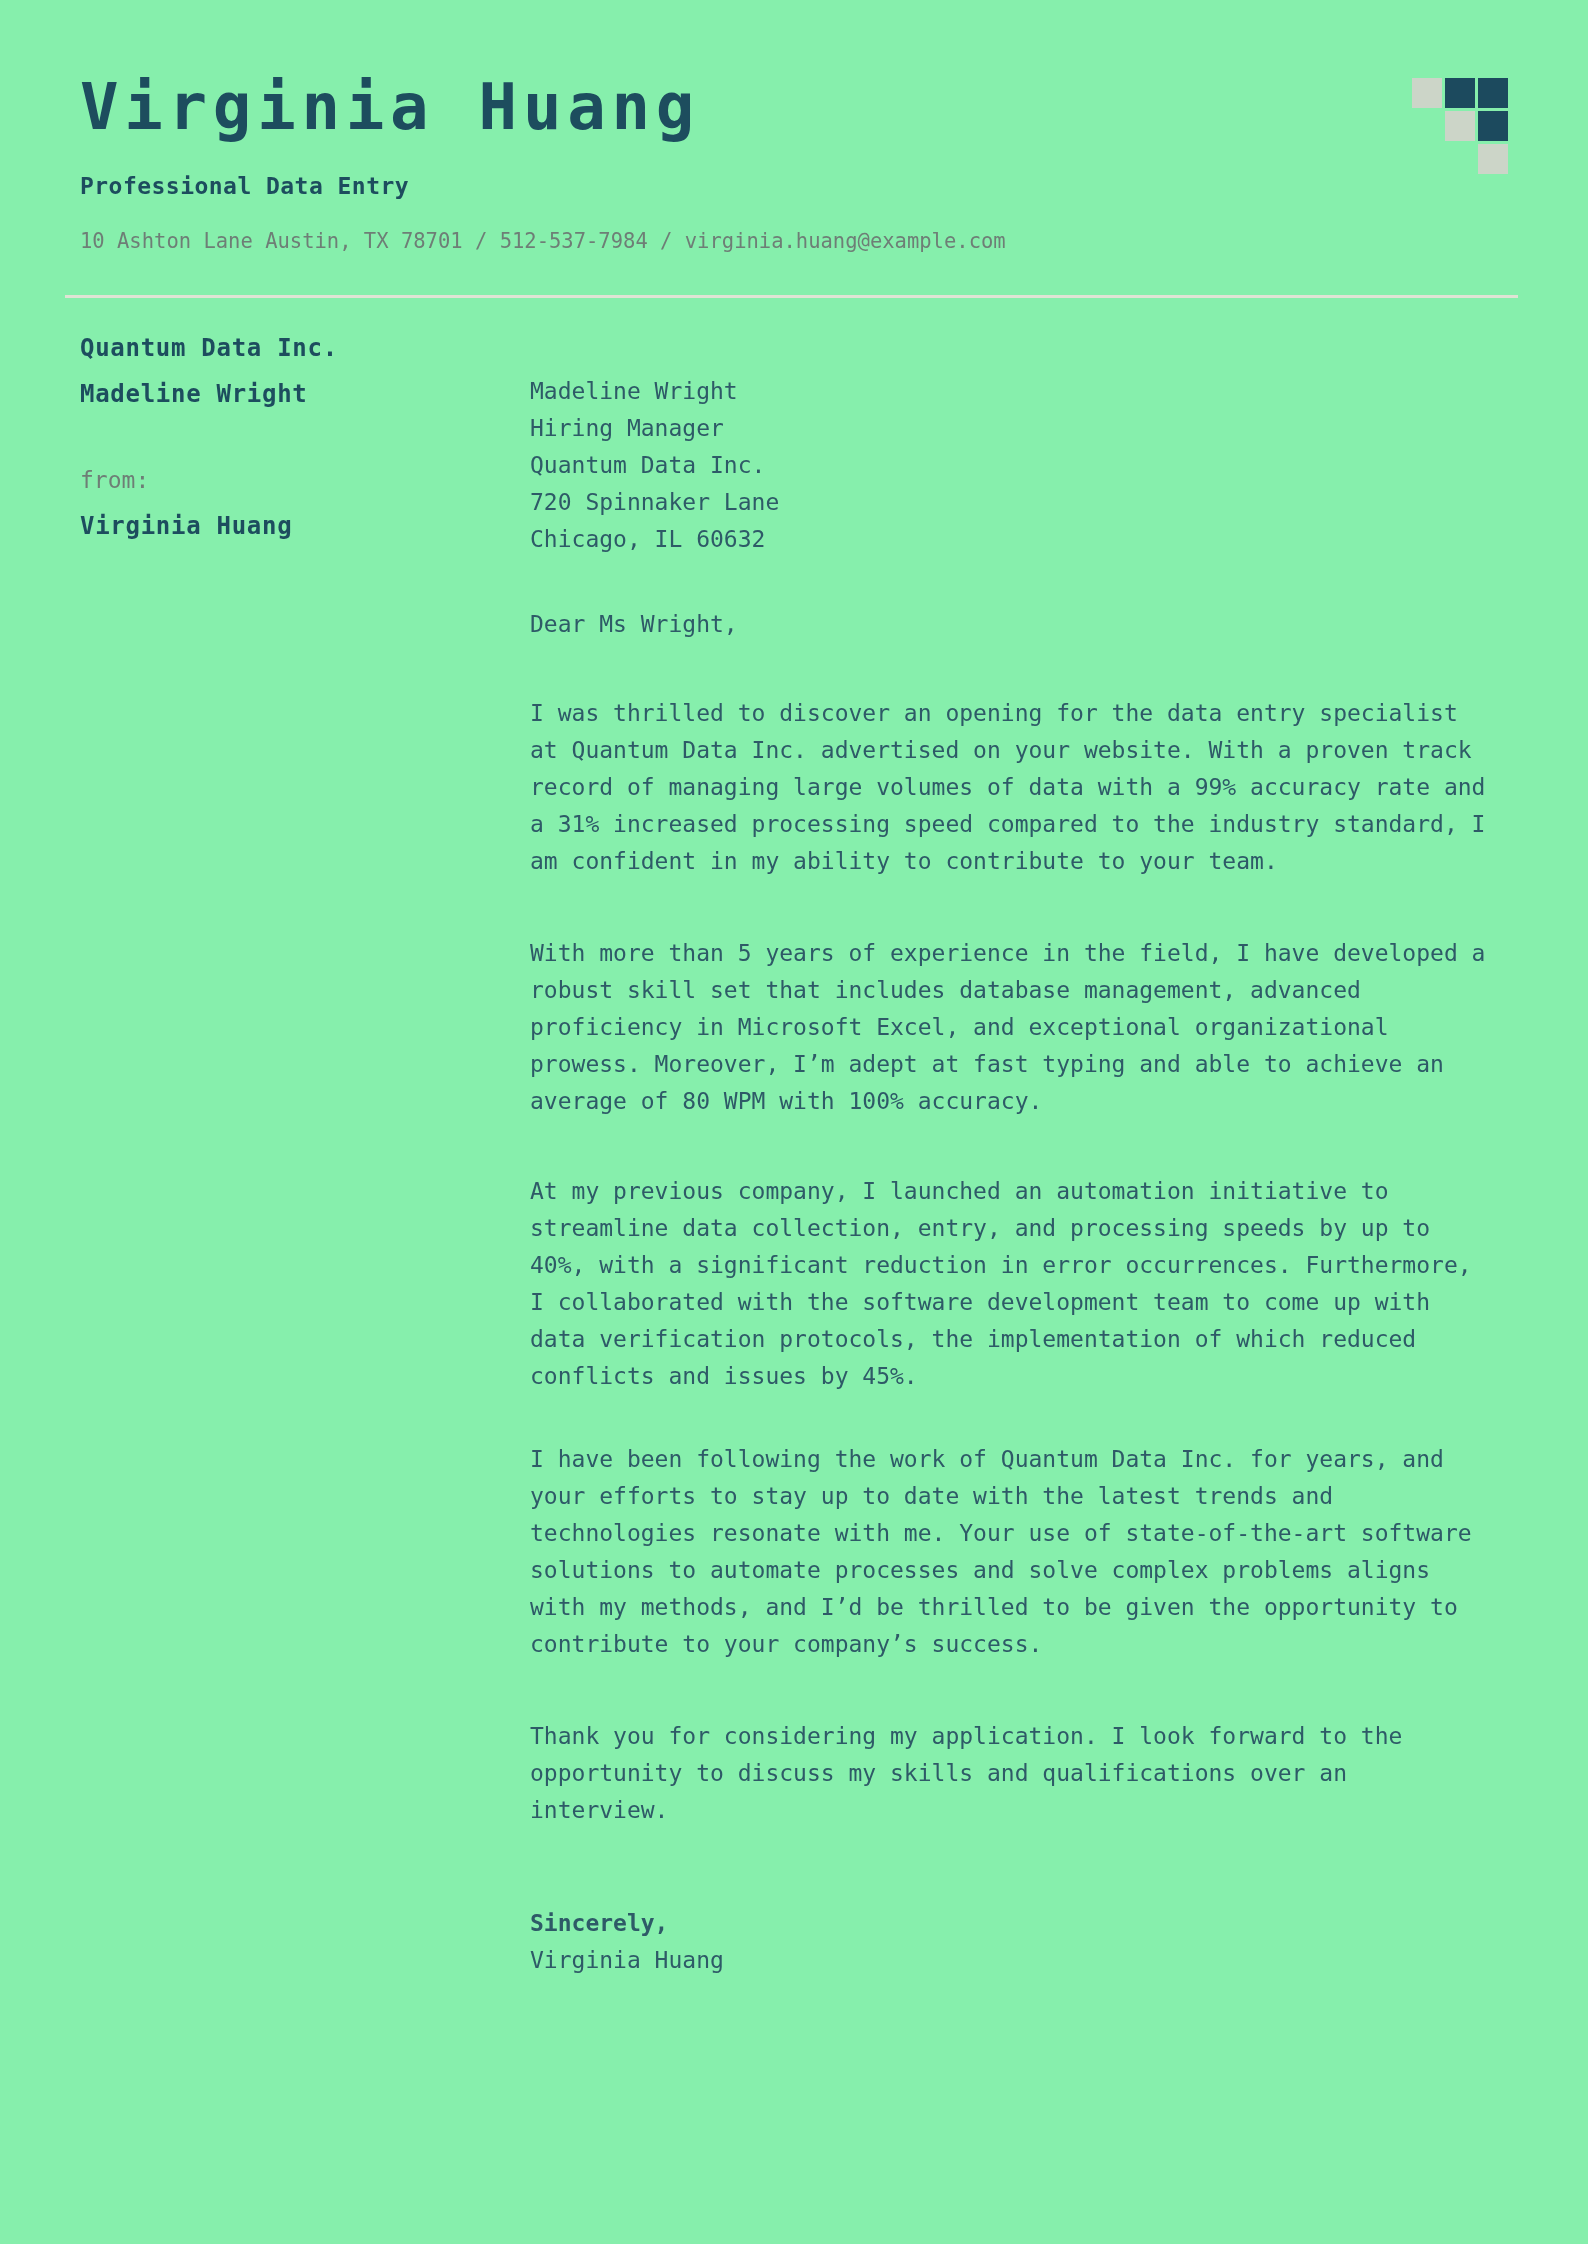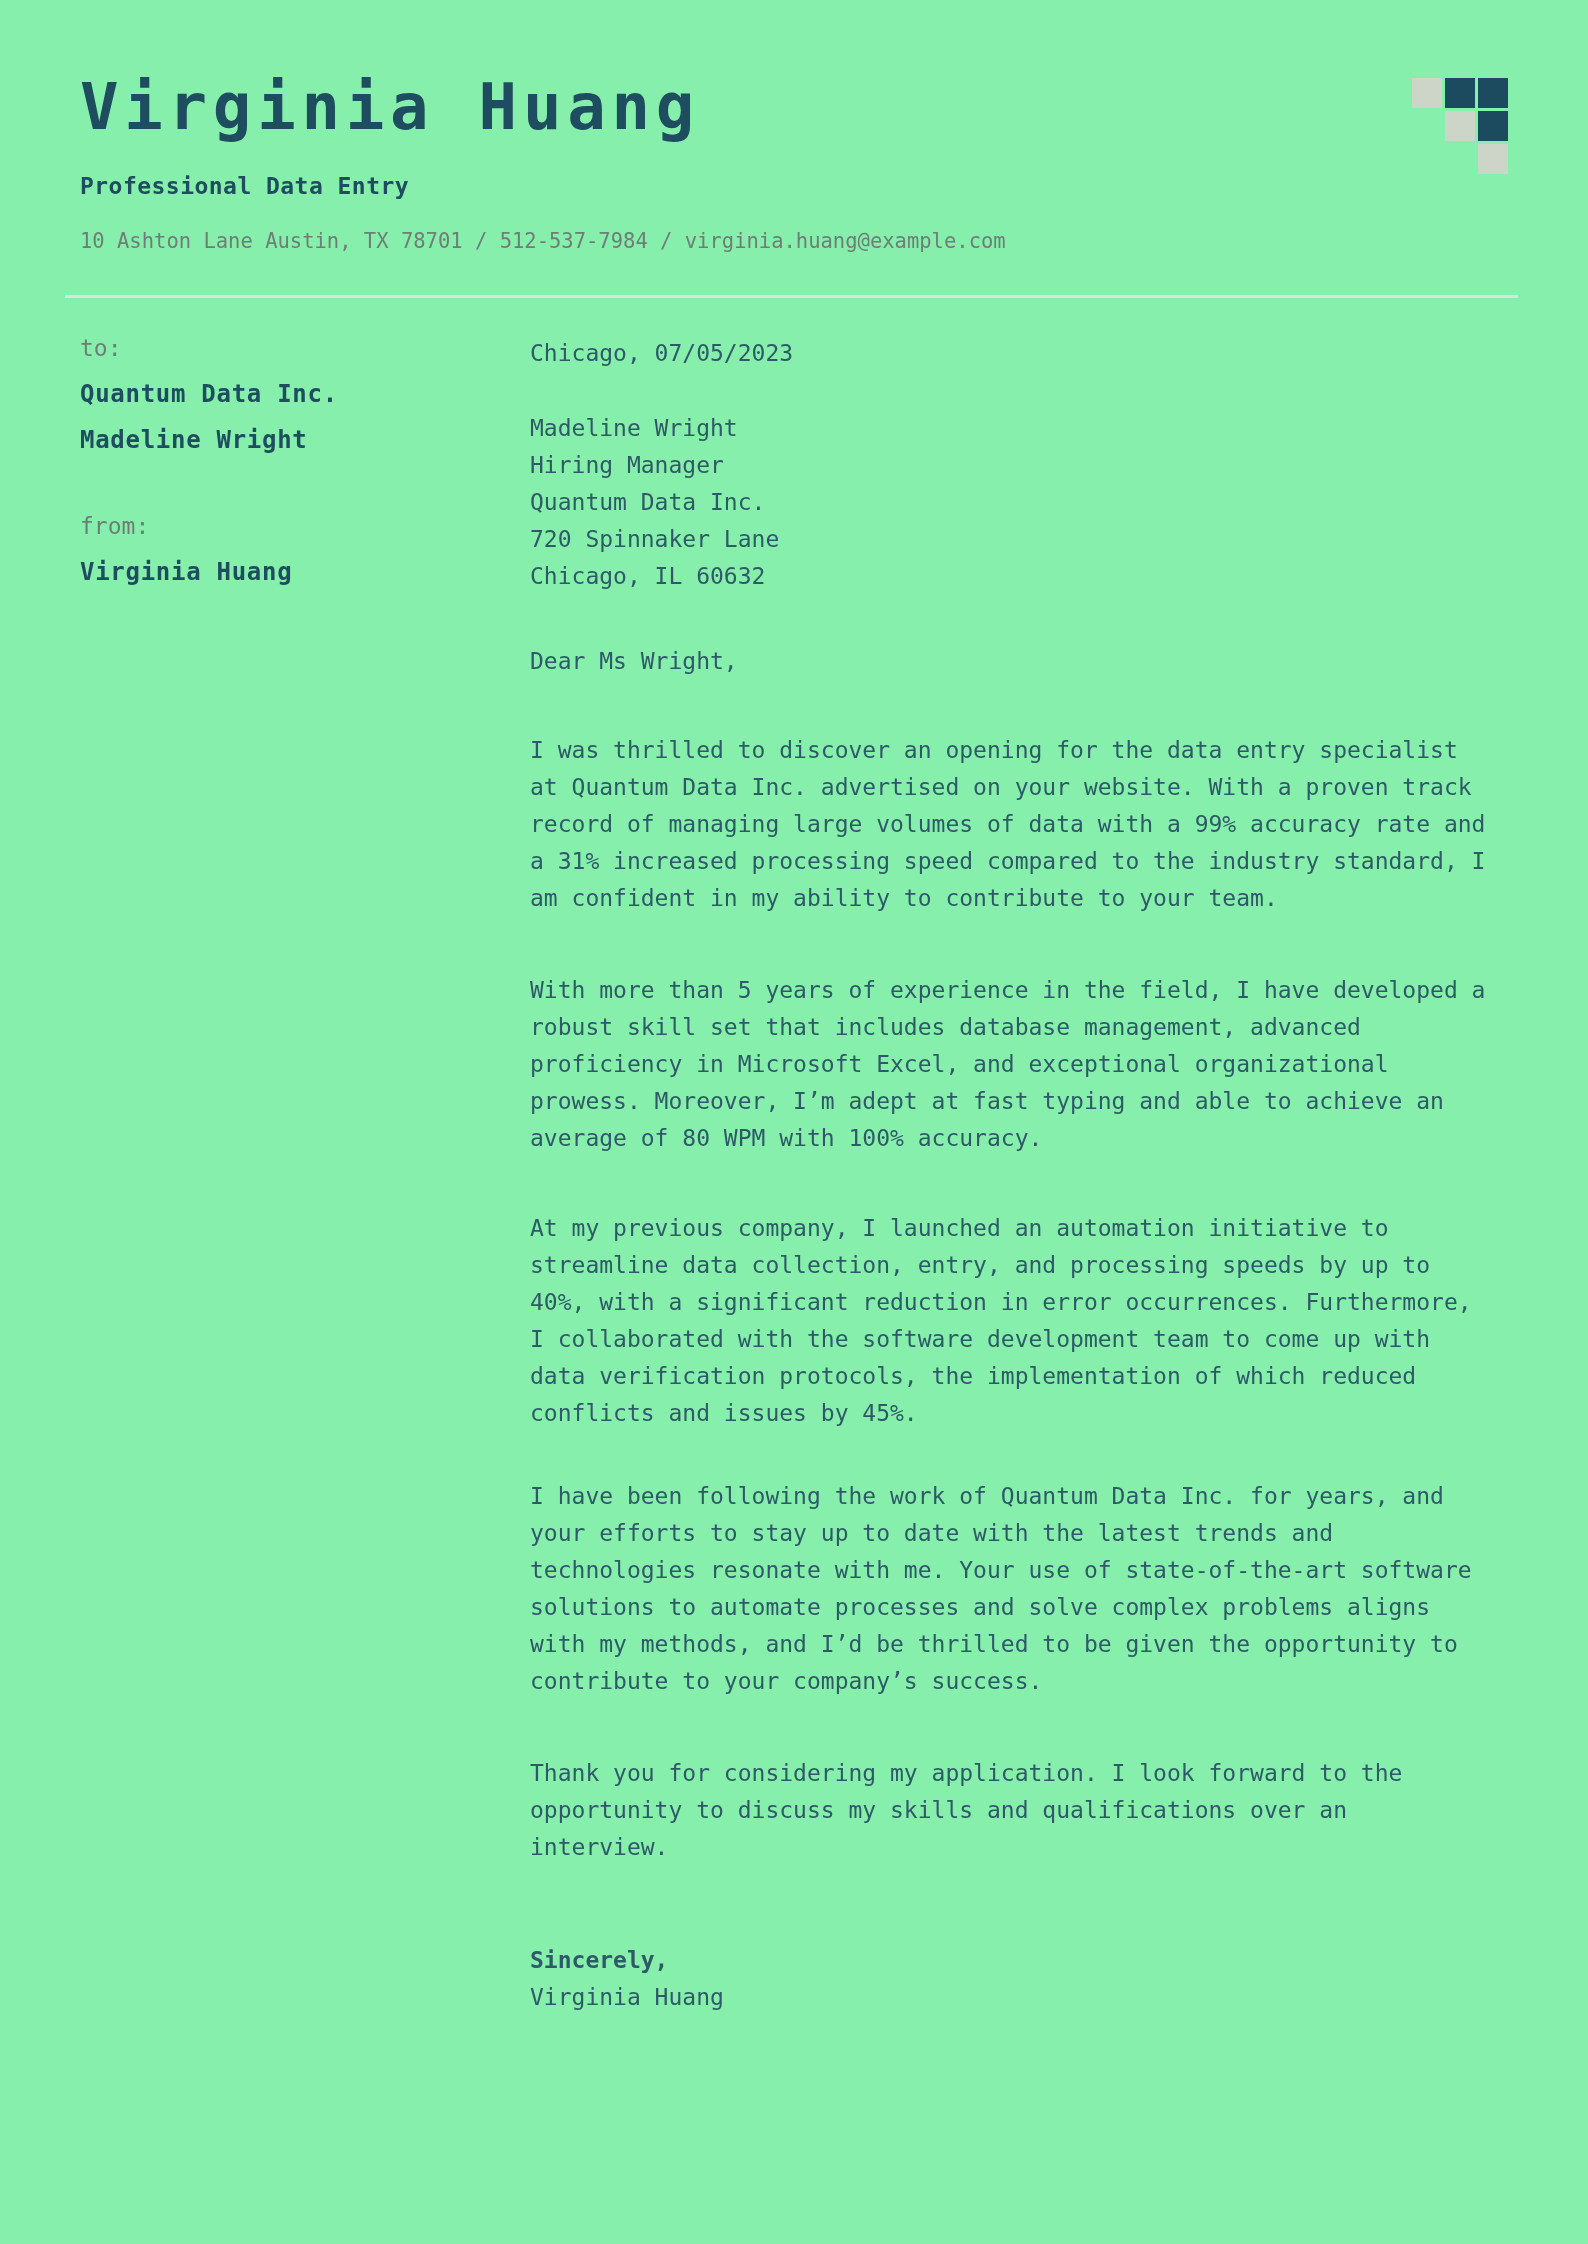--- a/index.html
+++ b/index.html
@@ -127,32 +127,30 @@
     <div class="logo-cell dark" style="background: rgb(28, 74, 94);"></div>
     <div class="logo-cell empty"></div>
     <div class="logo-cell empty"></div>
     <div class="logo-cell light" style="background: rgb(204, 213, 200);"></div>
   </div>
 
   <div class="divider"></div>
 
   <aside class="meta">
     <div class="meta-group">
-      <div class="meta-label">to:</div>
       <div class="meta-name">Quantum Data Inc.</div>
       <div class="meta-name">Madeline Wright</div>
     </div>
     <div class="meta-group meta-group-from">
       <div class="meta-label">from:</div>
       <div class="meta-name">Virginia Huang</div>
     </div>
   </aside>
 
   <main class="letter">
-    <div class="dateline">Chicago, 07/05/2023</div>
 
     <div class="recipient">
       <div class="recipient-line">Madeline Wright</div>
       <div class="recipient-line">Hiring Manager</div>
       <div class="recipient-line">Quantum Data Inc.</div>
       <div class="recipient-line">720 Spinnaker Lane</div>
       <div class="recipient-line">Chicago, IL 60632</div>
     </div>
 
     <div class="salutation">Dear Ms Wright,</div>

